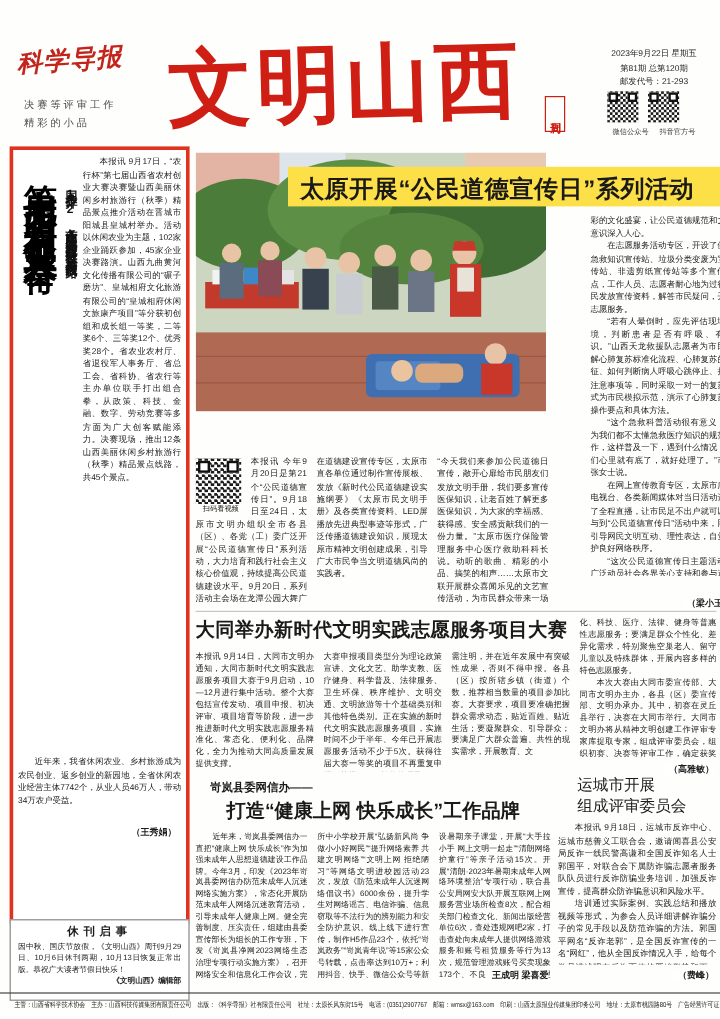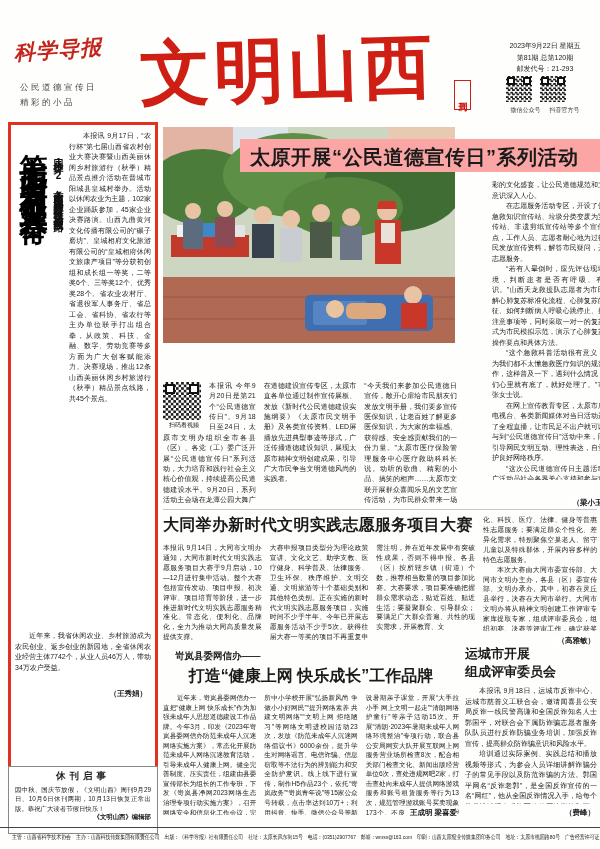--- a/index.html
+++ b/index.html
@@ -45,21 +45,21 @@
 
   
   .notice-box{left:8px;top:766px;width:150px;height:68px;border:1px solid #888;background:#fff;
               box-sizing:border-box;padding:3px 6px;}
   .notice-title{text-align:center;font-size:9.5px;font-weight:900;letter-spacing:4px;}
   .notice-body{font-size:6.4px;line-height:1.45;margin-top:2px;max-height:27px;overflow:hidden;}
   .notice-signoff{text-align:right;font-size:6.4px;font-weight:bold;margin-top:1px;}
 
   
   .photo{left:163px;top:127px;width:292px;height:216px;overflow:hidden;}
-  .headline-band{left:240px;top:139px;width:360px;height:33px;background:#fca5a5;z-index:5;
+  .headline-band{left:240px;top:139px;width:360px;height:33px;background:#fde047;z-index:5;
       font-size:20px;font-weight:900;letter-spacing:0.5px;white-space:nowrap;
       padding:5px 0 0 10px;box-sizing:border-box;transform-origin:left;}
   .caption{left:163px;top:347px;width:294px;height:30px;font-family:"Liberation Serif",serif;
       font-size:7px;line-height:1.6;color:#111;}
 
   
   .underphoto{left:163px;top:381px;width:294px;height:124px;display:flex;gap:8px;}
   .np-col{flex:1;font-size:7px;line-height:1.48;overflow:hidden;}
   .qr-video{float:left;width:42px;margin:1px 4px 2px 0;text-align:center;}
   .qr-lg{width:38px;height:38px;background:repeating-conic-gradient(#1c1c1c 0 25%,#fff 0 50%);
@@ -86,36 +86,36 @@
 
   
   .kelan{left:163px;top:650px;width:296px;height:168px;}
   .kl-kicker{font-size:9.5px;font-weight:bold;margin-left:12px;}
   .kl-headline{font-size:16px;font-weight:900;text-align:center;margin-top:3px;white-space:nowrap;}
   .kl-cols{display:flex;gap:8px;margin-top:6px;height:122px;}
   .kl-col{flex:1;font-size:6.6px;line-height:1.45;overflow:hidden;}
 
   
   .yuncheng{left:465px;top:645px;width:132px;height:173px;}
-  .yc-headline{font-size:13px;font-weight:700;line-height:1.4;}
+  .yc-headline{font-size:13px;font-weight:400;line-height:1.4;margin-left:16px;}
   .yc-body{margin-top:5px;height:118px;overflow:hidden;font-size:7px;line-height:1.5;}
 
   
   .footer-rule{left:0;top:827px;width:600px;height:1px;background:#444;}
   .footer-text{left:12px;top:833px;width:588px;font-size:6px;color:#222;white-space:nowrap;
       transform:scaleX(0.82);transform-origin:left;overflow:visible;}
 </style>
 </head>
 <body>
 
 <div class="page">
 
   <div class="abs mh-logo">科学导报</div>
   <div class="abs mh-slogans">
-    <div>公民道德宣传日</div>
+    <div>决赛等评审工作</div>
     <div>精彩的小品</div>
   </div>
   <div class="abs mh-title">文明山西</div>
   <div class="abs mh-seal">周刊</div>
   <div class="abs mh-dates">
     <div>2023年9月22日 星期五</div>
     <div>第81期 总第120期</div>
     <div>邮发代号：21-293</div>
   </div>
   <div class="abs mh-qrs">

